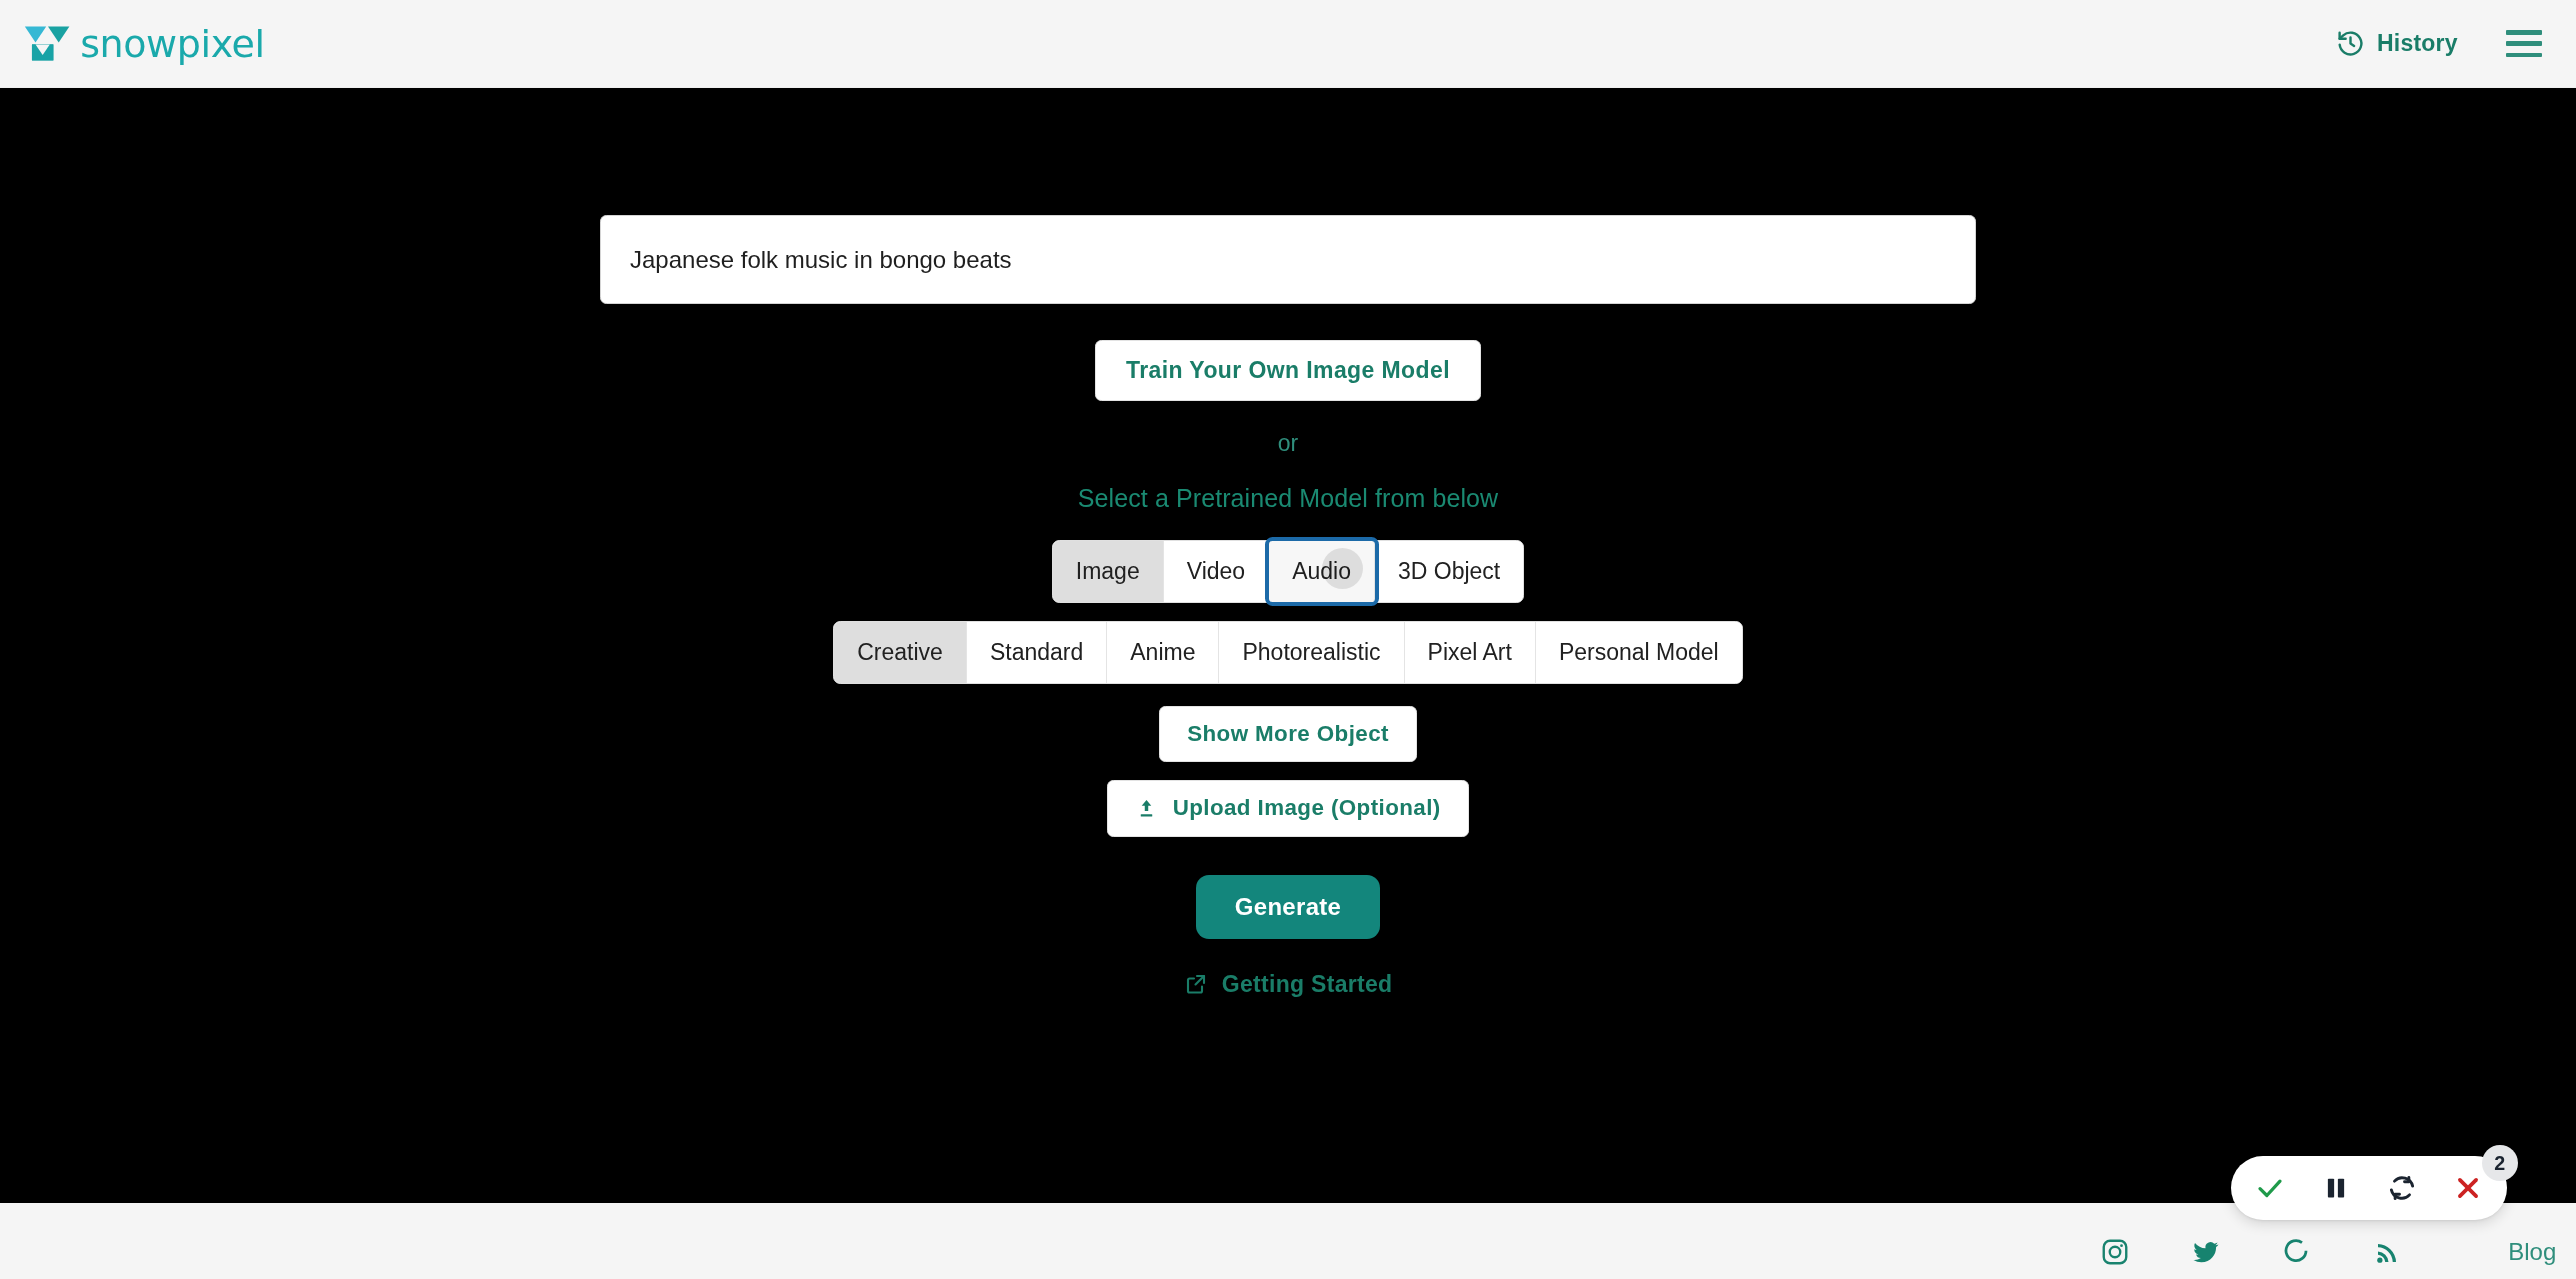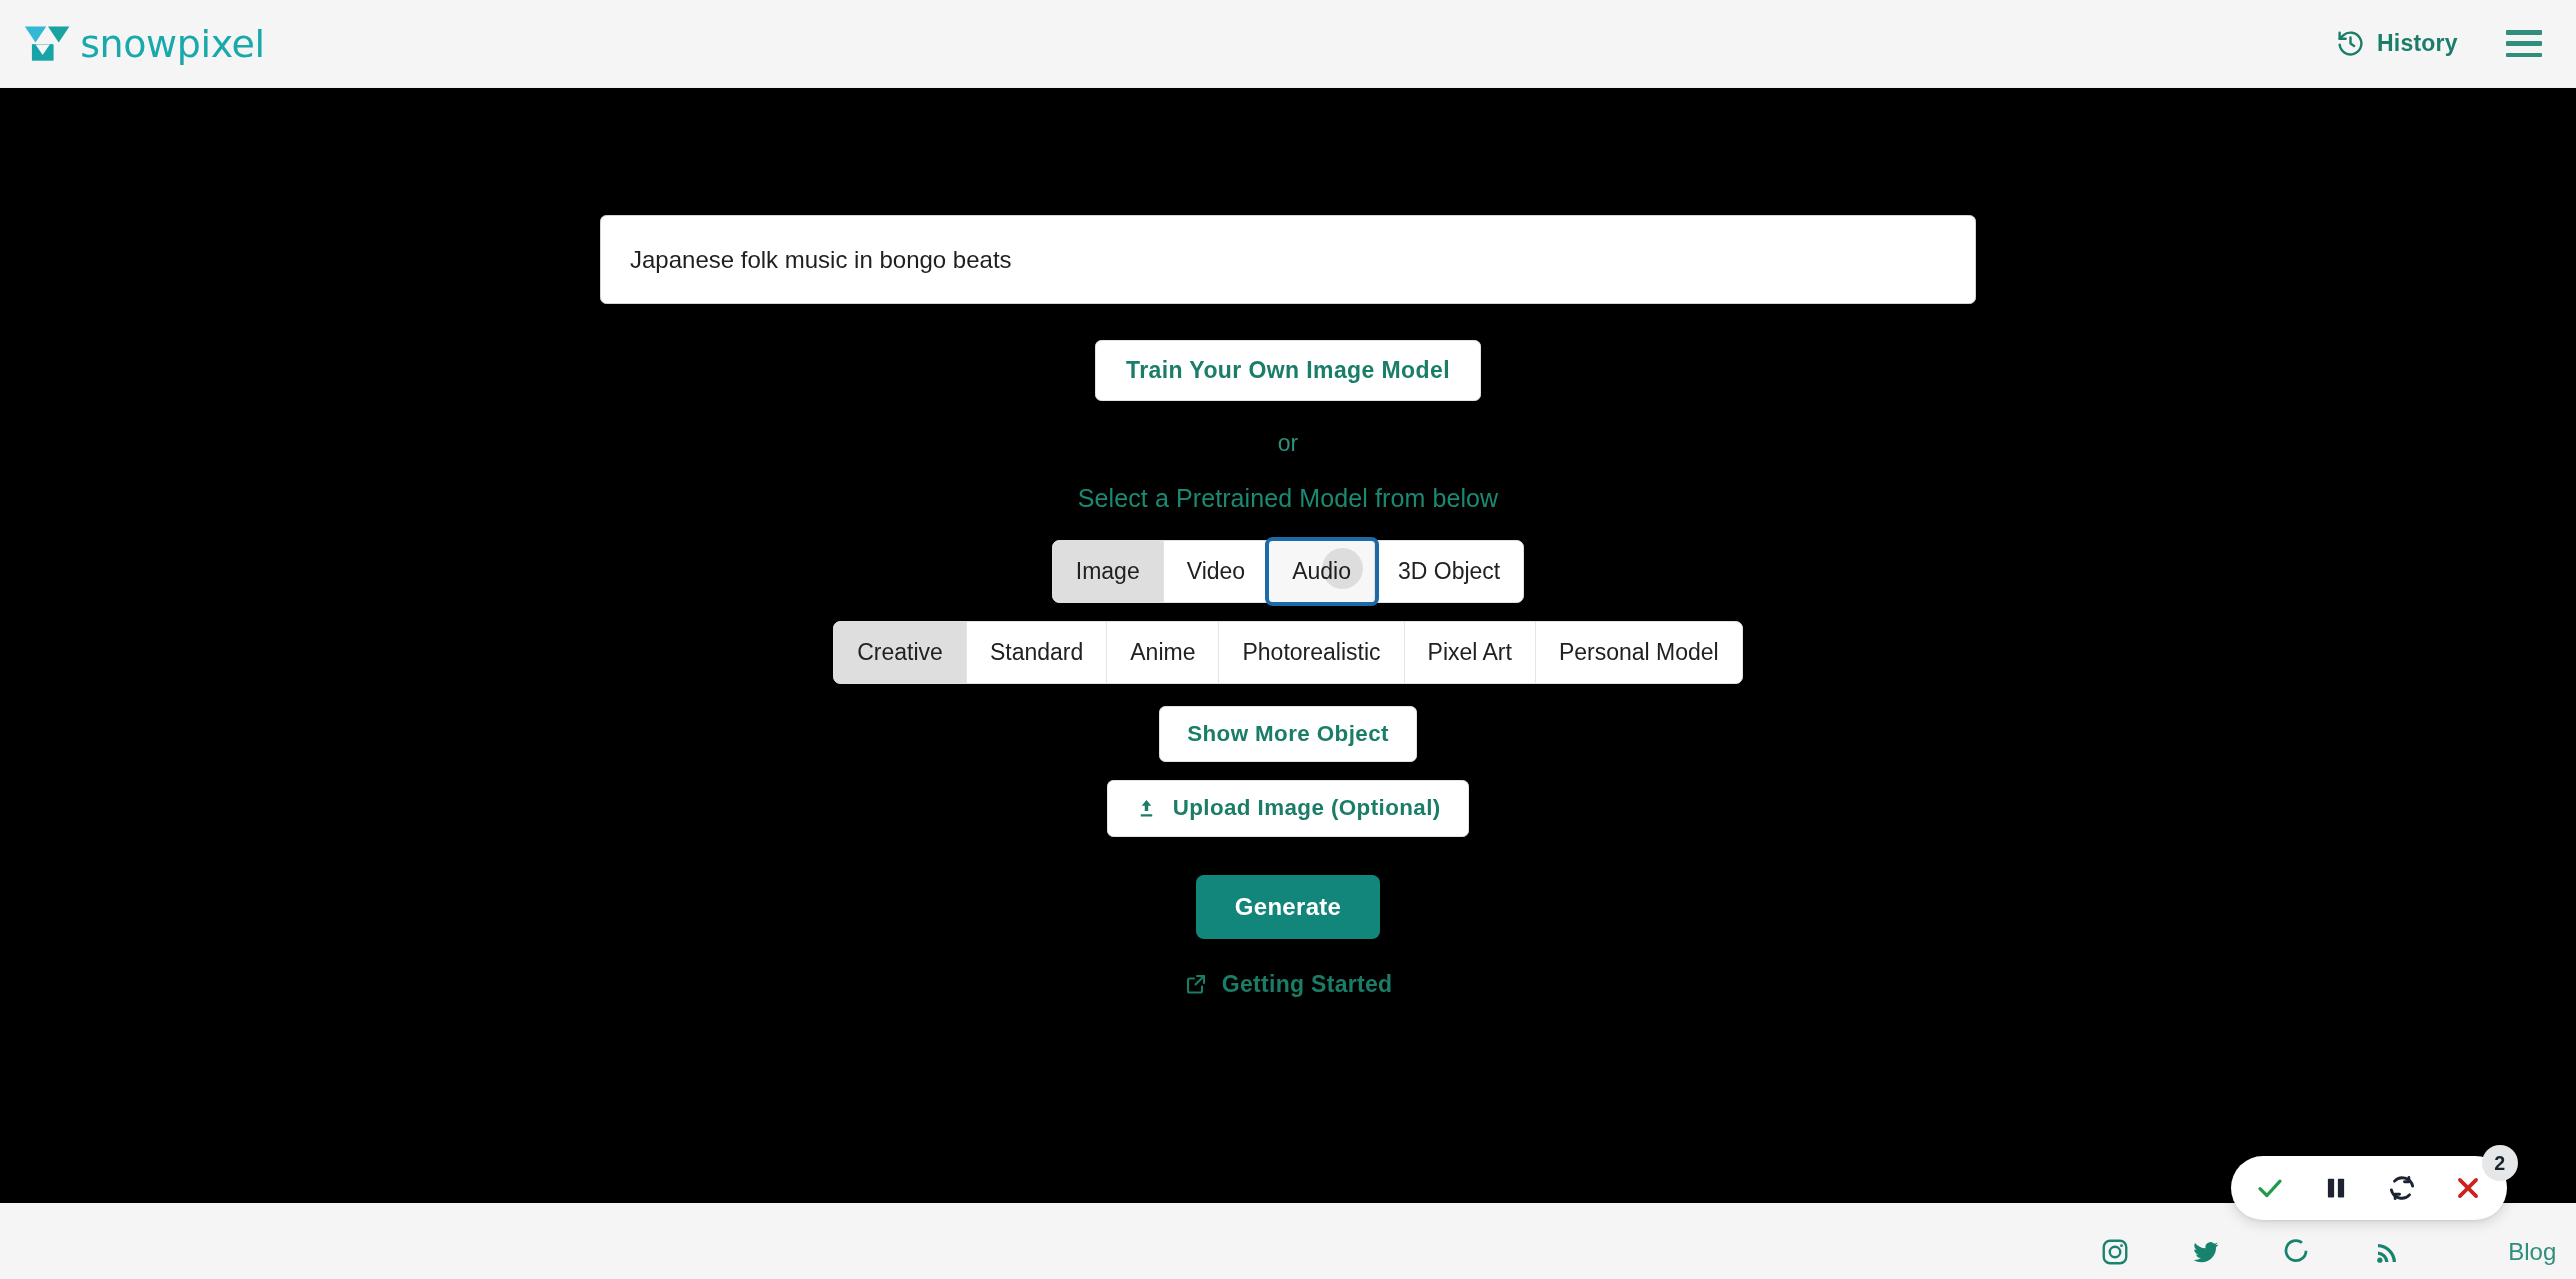--- a/index.html
+++ b/index.html
@@ -165,21 +165,21 @@
     padding: 14.3px 27px;
     font-size: 22.4px;
   }
   .upload-icon { width: 23px; height: 23px; display: block; }
 
   .generate-btn {
     margin-top: 38px;
     background: #13867c;
     color: #fff;
     border: none;
-    border-radius: 8px;
+    border-radius: 13px;
     font-size: 24px;
     font-weight: 700;
     padding: 18px 39px;
     cursor: pointer;
     font-family: "Liberation Sans", sans-serif;
     box-shadow: 0 2.7px 5.4px rgba(0,0,0,0.18);
     letter-spacing: 0.3px;
   }
 
   .getting-started {

